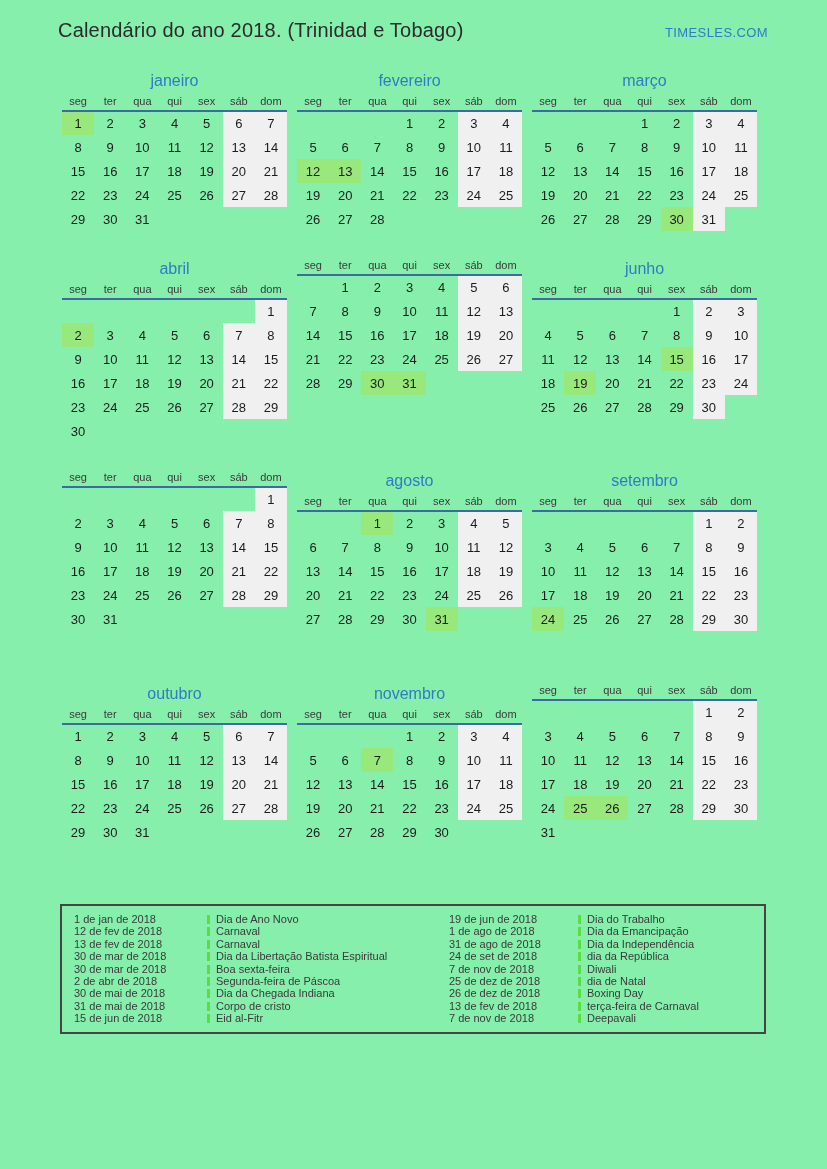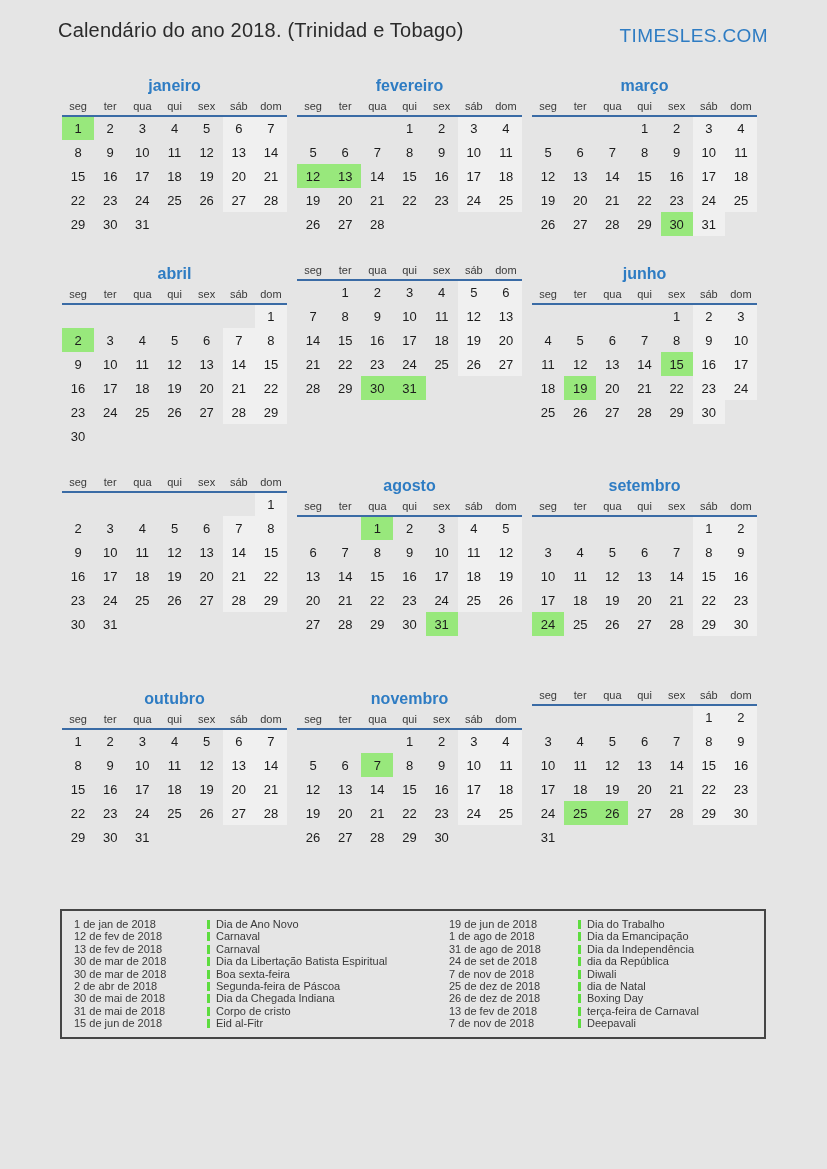--- a/index.html
+++ b/index.html
@@ -1,33 +1,33 @@
 <!DOCTYPE html>
 <html><head>
 <meta charset="utf-8">
 <style>
   * { margin:0; padding:0; box-sizing:border-box; }
   html,body { background:#ffffff; }
   .page {
-    position:relative; width:827px; height:1169px; background:#e5e5e5;
+    position:relative; width:827px; height:1169px; background:#86efac;
     font-family:"Liberation Sans", sans-serif; overflow:hidden;
   }
   .header { display:flex; justify-content:space-between; align-items:flex-start;
     padding:19px 59px 0 58px; }
   .page-title { font-size:20px; color:#2b2b2b; font-weight:400; letter-spacing:0.2px; }
-  .site-link { font-size:19px; color:#2e7cc3; text-decoration:none; letter-spacing:0.4px;
+  .site-link { font-size:13px; color:#2e7cc3; text-decoration:none; letter-spacing:0.4px;
     margin-top:6px; font-weight:400; }
   .months-grid {
     margin:29px 0 0 62px; width:695px;
     display:grid; grid-template-columns:225px 225px 225px; column-gap:10px;
     grid-template-rows:188px 212px 213px 200px;
   }
   .month { width:225px; }
   .month-title { font-size:16px; line-height:20px; color:#2e7cc3; text-align:center;
-    margin-bottom:4px; font-weight:700; }
+    margin-bottom:4px; font-weight:400; }
   table.cal { border-collapse:collapse; table-layout:fixed; width:225px; }
   table.cal th { font-weight:400; font-size:11px; color:#3a3a3a; padding:0 0 3px 0;
     border-bottom:2px solid #3a6ba5; text-align:center; }
   table.cal td { width:32px; height:24px; text-align:center; font-size:13px; color:#1c1c1c; }
   td.weekend { background:#f0f0f0; }
   td.holiday { background:#98e87c; }
   .legend { width:706px; margin:20px 0 0 60px; border:2px solid #454545;
     padding:7px 0 7px 0; }
   .legend-grid { display:grid; grid-template-columns:145px 230px 141px 186px; }
   .legend-dates { padding-left:12px; }

